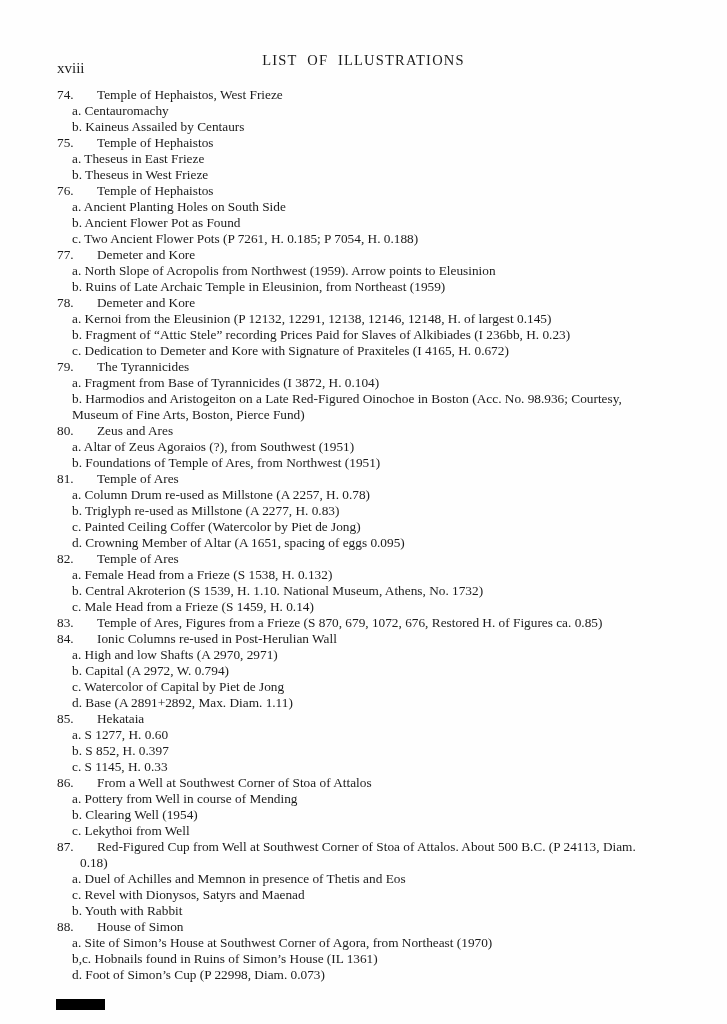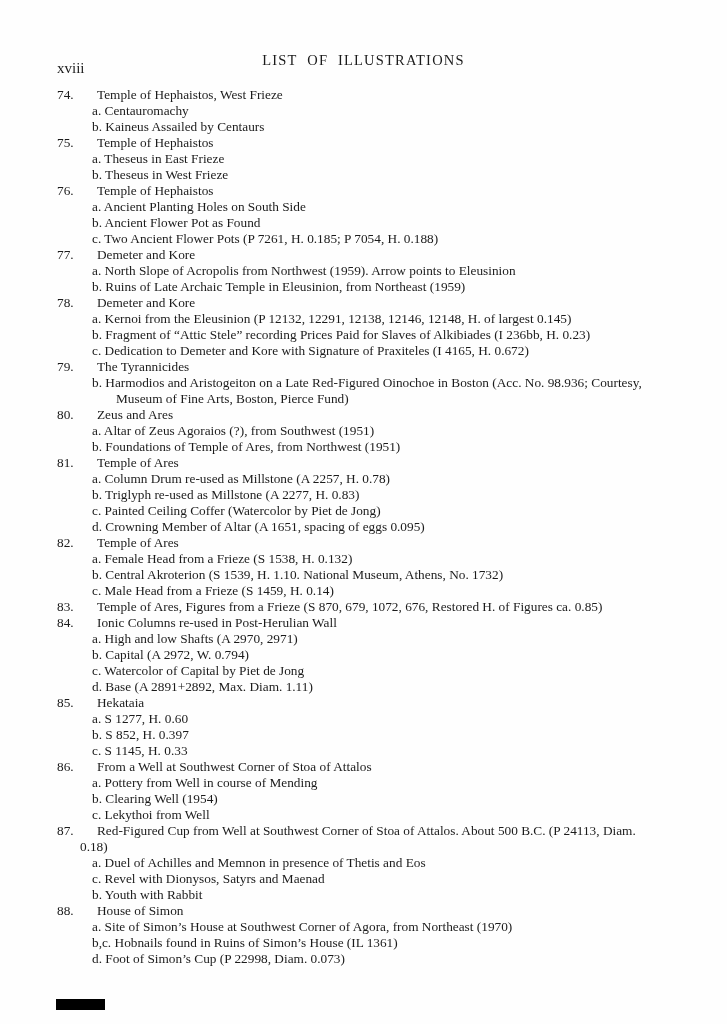--- a/index.html
+++ b/index.html
@@ -24,22 +24,22 @@
   .list{
     position:absolute;left:0;top:87px;right:0;
   }
   .line{
     position:relative;
     font-size:13.3px;
     line-height:16px;
     white-space:nowrap;
   }
   .ind0{padding-left:97px;}
-  .ind1{padding-left:92px;}
-  .ind2{padding-left:116px;}
+  .ind1{padding-left:72px;}
+  .ind2{padding-left:72px;}
   .ind3{padding-left:80px;}
   .num{
     position:absolute;left:57px;top:0;width:28px;
     text-align:left;
   }
   .artifact{
     position:absolute;left:56px;top:999px;
     width:49px;height:11px;background:#000;
   }
 </style>
@@ -61,20 +61,21 @@
       <div class="line ind1">b. Ancient Flower Pot as Found</div>
       <div class="line ind1">c. Two Ancient Flower Pots (P 7261, H. 0.185; P 7054, H. 0.188)</div>
       <div class="line ind0"><span class="num">77.</span><span>Demeter and Kore</span></div>
       <div class="line ind1">a. North Slope of Acropolis from Northwest (1959). Arrow points to Eleusinion</div>
       <div class="line ind1">b. Ruins of Late Archaic Temple in Eleusinion, from Northeast (1959)</div>
       <div class="line ind0"><span class="num">78.</span><span>Demeter and Kore</span></div>
       <div class="line ind1">a. Kernoi from the Eleusinion (P 12132, 12291, 12138, 12146, 12148, H. of largest 0.145)</div>
       <div class="line ind1">b. Fragment of “Attic Stele” recording Prices Paid for Slaves of Alkibiades (I 236bb, H. 0.23)</div>
       <div class="line ind1">c. Dedication to Demeter and Kore with Signature of Praxiteles (I 4165, H. 0.672)</div>
       <div class="line ind0"><span class="num">79.</span><span>The Tyrannicides</span></div>
+      <div class="line ind1">a. Fragment from Base of Tyrannicides (I 3872, H. 0.104)</div>
       <div class="line ind1">b. Harmodios and Aristogeiton on a Late Red-Figured Oinochoe in Boston (Acc. No. 98.936; Courtesy,</div>
       <div class="line ind2">Museum of Fine Arts, Boston, Pierce Fund)</div>
       <div class="line ind0"><span class="num">80.</span><span>Zeus and Ares</span></div>
       <div class="line ind1">a. Altar of Zeus Agoraios (?), from Southwest (1951)</div>
       <div class="line ind1">b. Foundations of Temple of Ares, from Northwest (1951)</div>
       <div class="line ind0"><span class="num">81.</span><span>Temple of Ares</span></div>
       <div class="line ind1">a. Column Drum re-used as Millstone (A 2257, H. 0.78)</div>
       <div class="line ind1">b. Triglyph re-used as Millstone (A 2277, H. 0.83)</div>
       <div class="line ind1">c. Painted Ceiling Coffer (Watercolor by Piet de Jong)</div>
       <div class="line ind1">d. Crowning Member of Altar (A 1651, spacing of eggs 0.095)</div>

